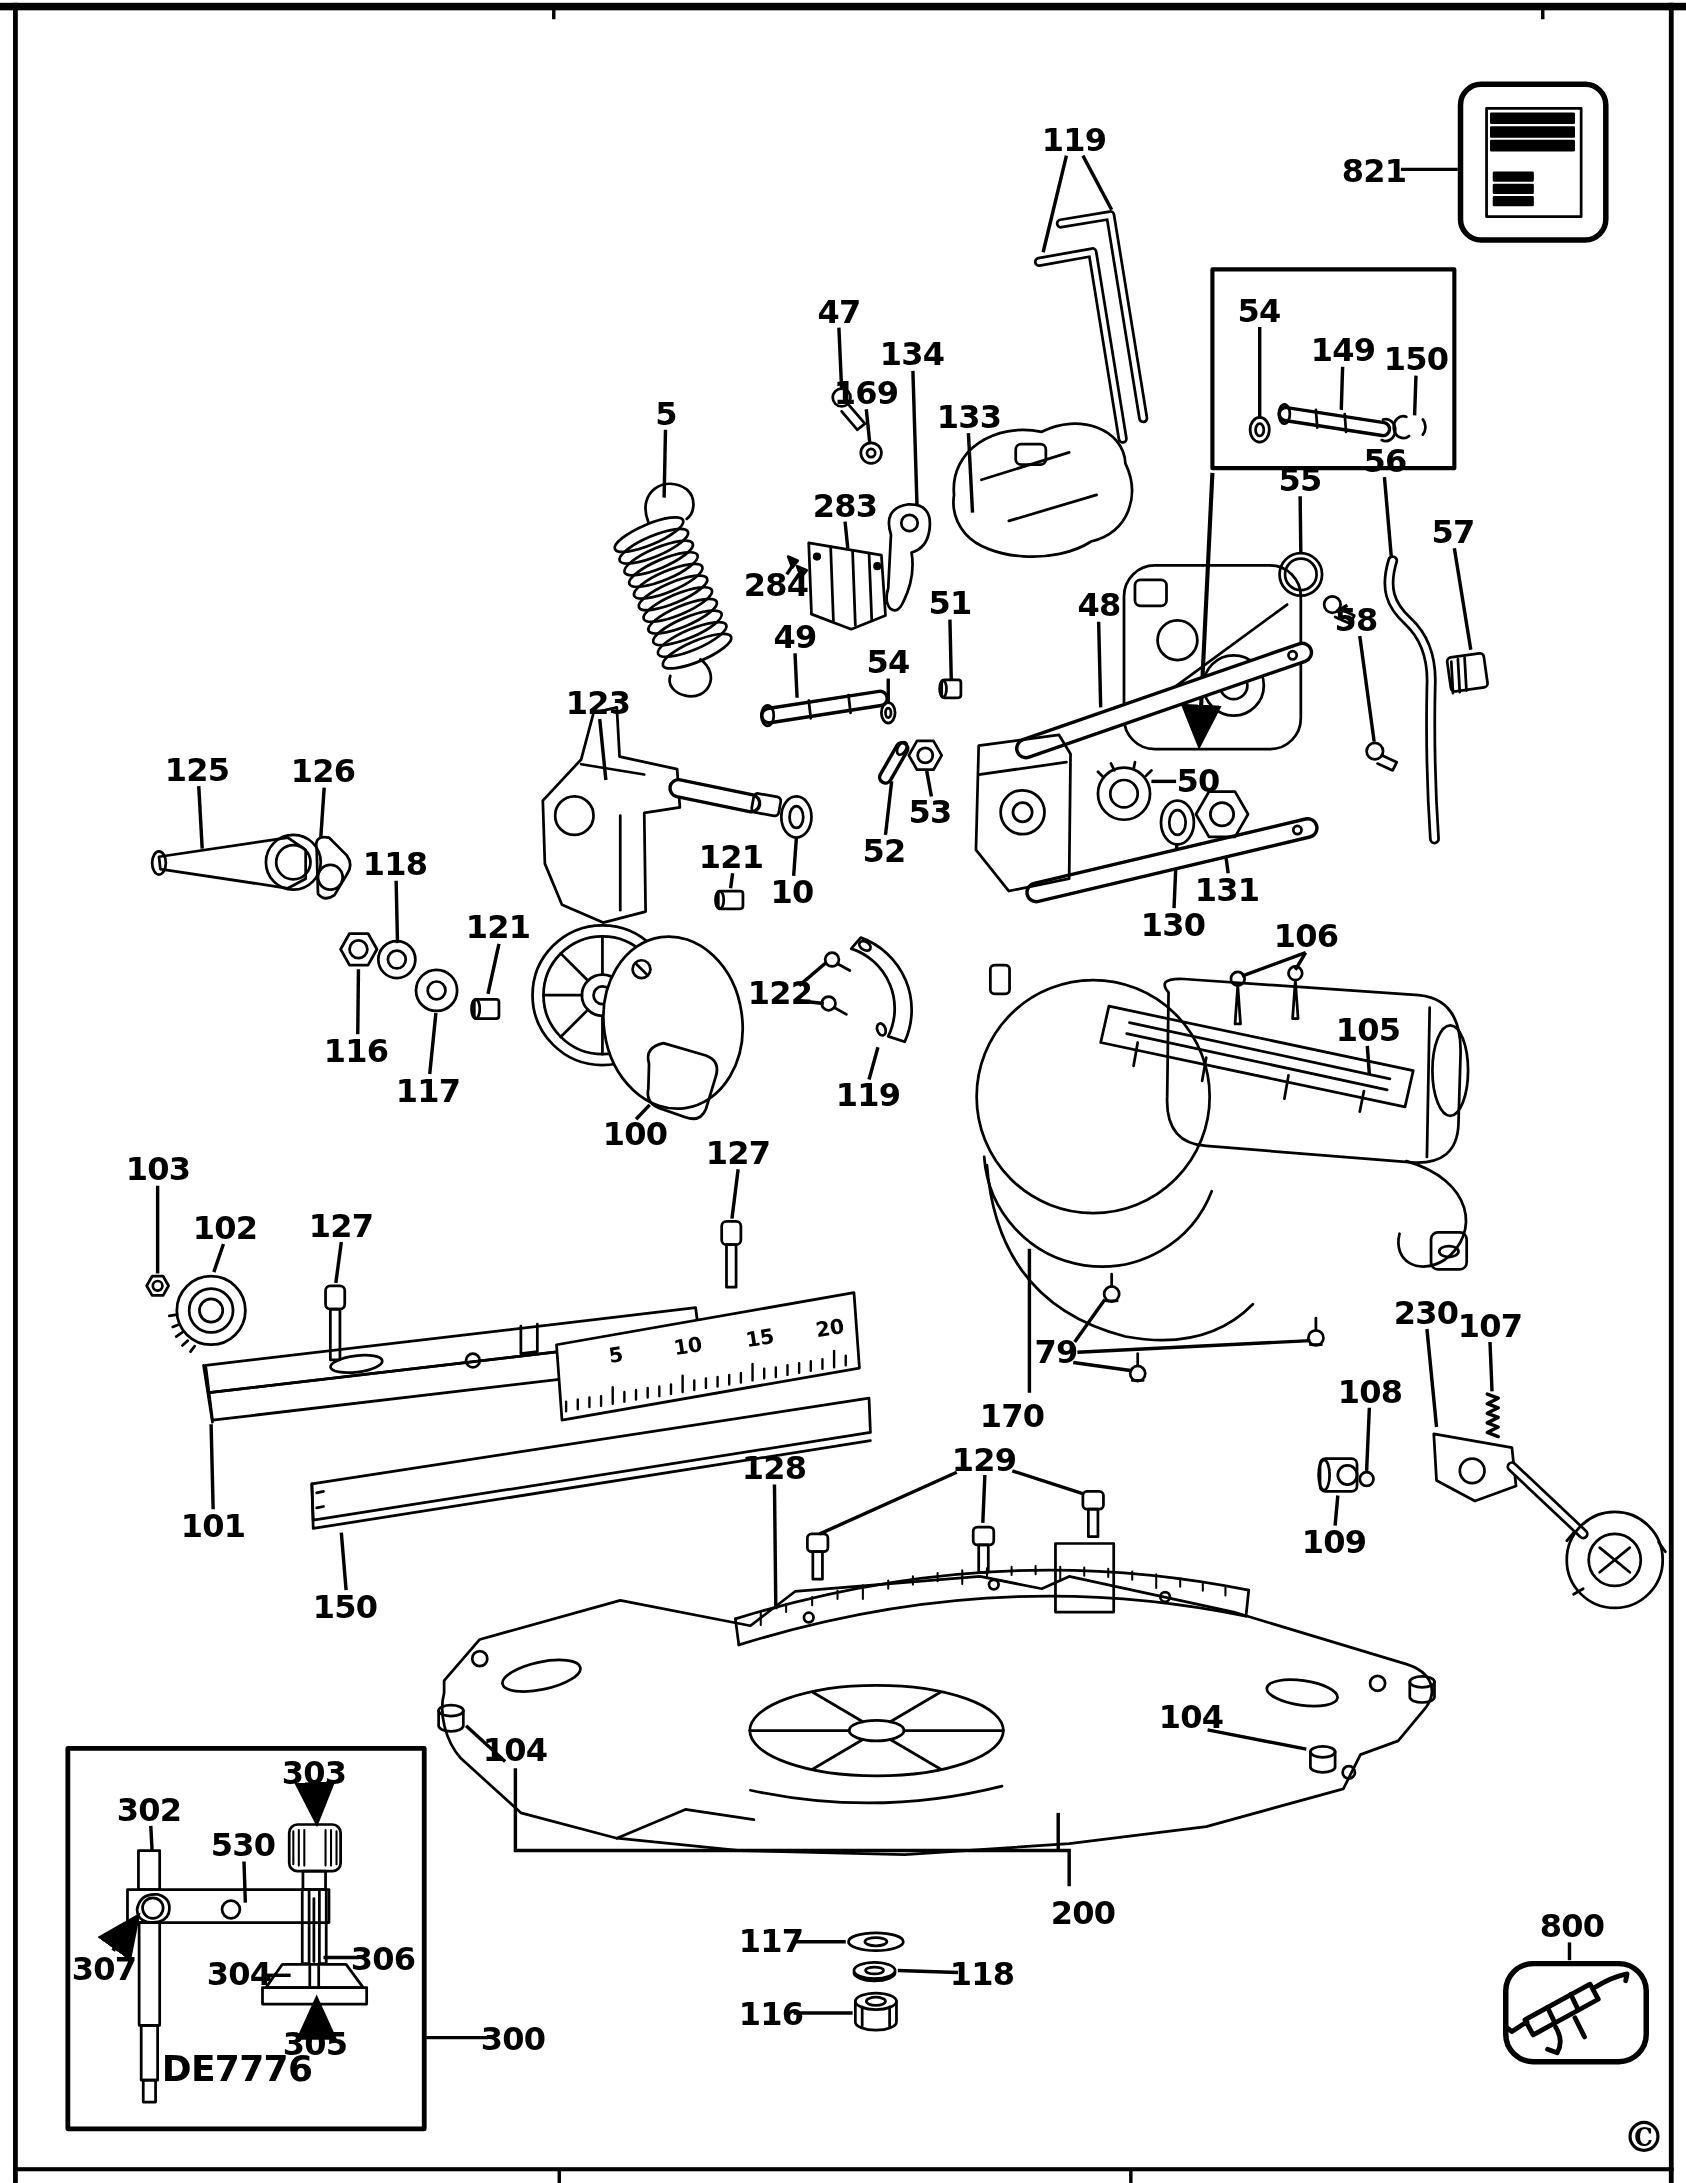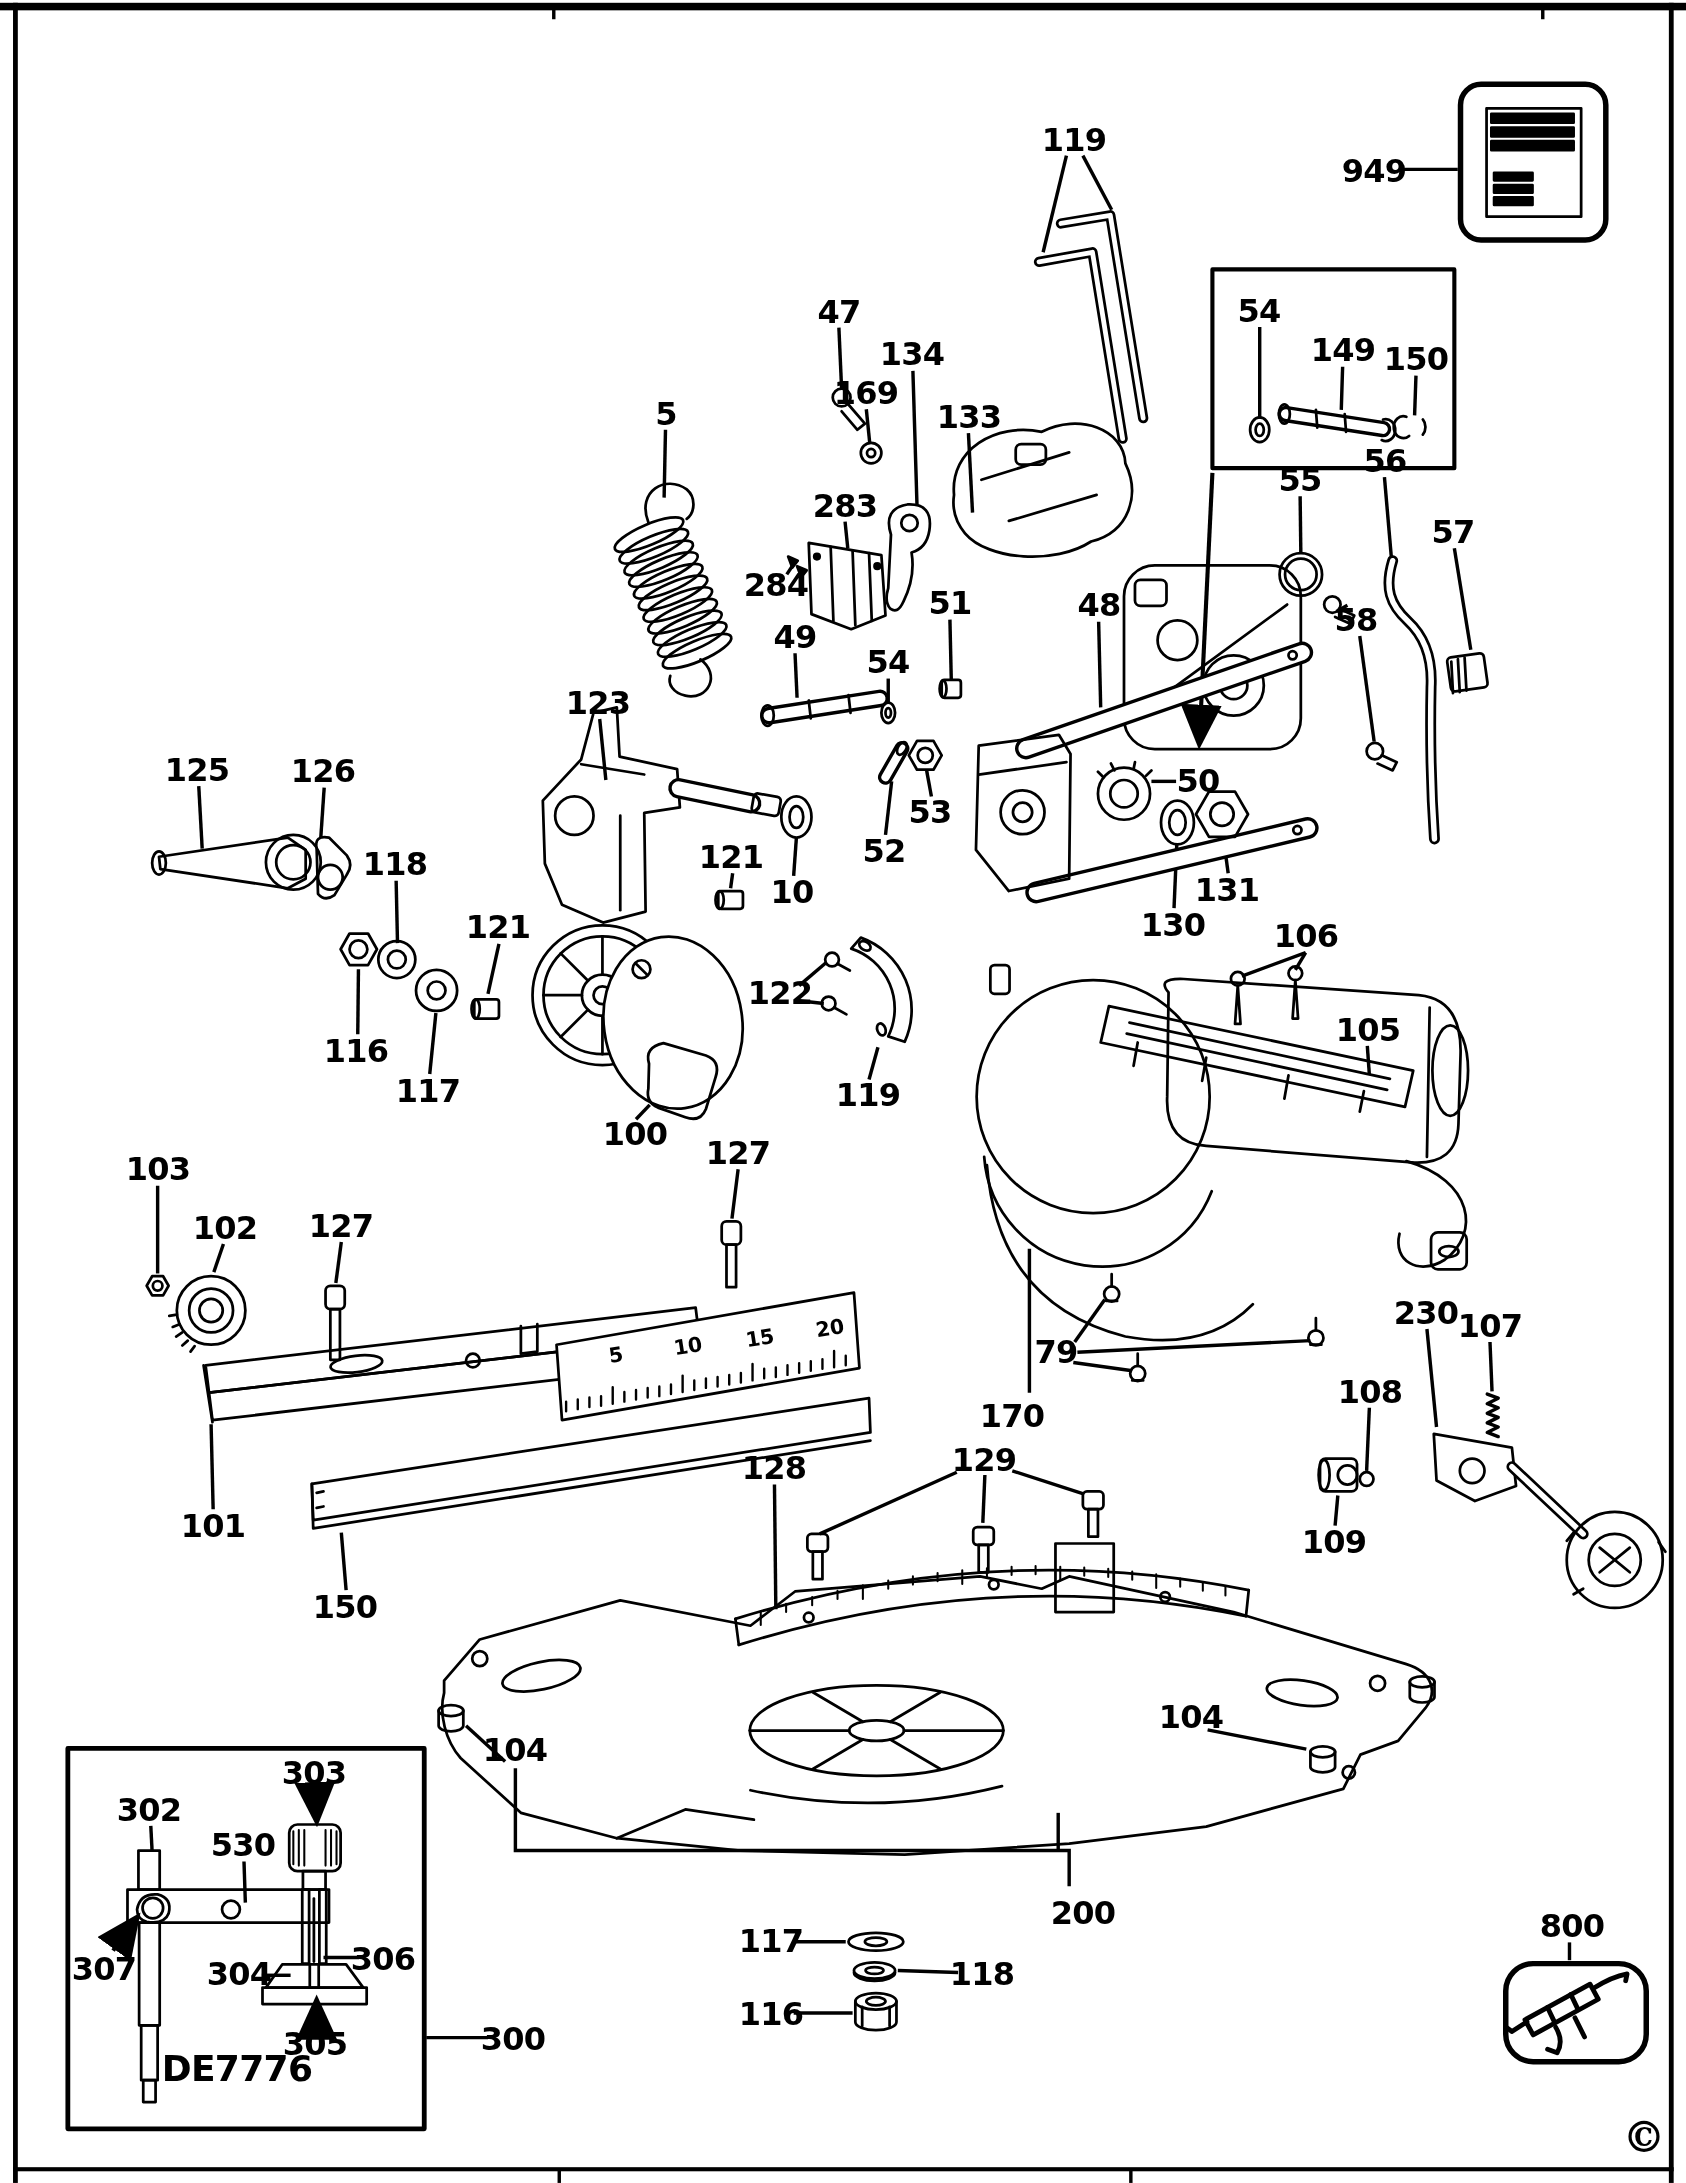--- a/index.html
+++ b/index.html
@@ -553,21 +553,21 @@
   </g>
 </svg>
 
 <div class="labels">
   <span class="co" style="left:666px;top:414px">5</span>
   <span class="co" style="left:839px;top:312px">47</span>
   <span class="co" style="left:866px;top:393px">169</span>
   <span class="co" style="left:912px;top:354px">134</span>
   <span class="co" style="left:969px;top:417px">133</span>
   <span class="co" style="left:1074px;top:140px">119</span>
-  <span class="co" style="left:1374px;top:171px">949</span>
+  <span class="co" style="left:1374px;top:171px">821</span>
   <span class="co" style="left:1259px;top:311px">54</span>
   <span class="co" style="left:1343px;top:350px">149</span>
   <span class="co" style="left:1416px;top:359px">150</span>
   <span class="co" style="left:845px;top:506px">283</span>
   <span class="co" style="left:776px;top:585px">284</span>
   <span class="co" style="left:795px;top:637px">49</span>
   <span class="co" style="left:888px;top:662px">54</span>
   <span class="co" style="left:950px;top:603px">51</span>
   <span class="co" style="left:1099px;top:605px">48</span>
   <span class="co" style="left:1300px;top:480px">55</span>

